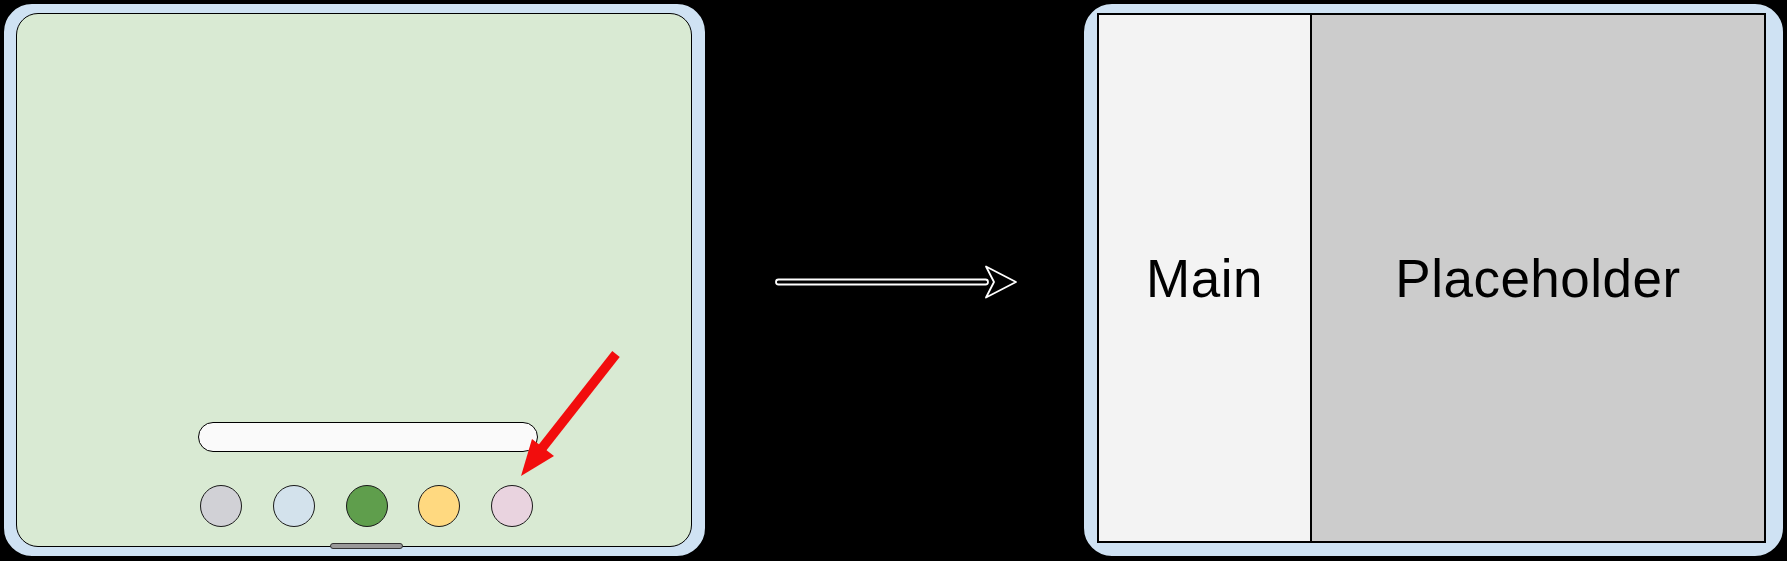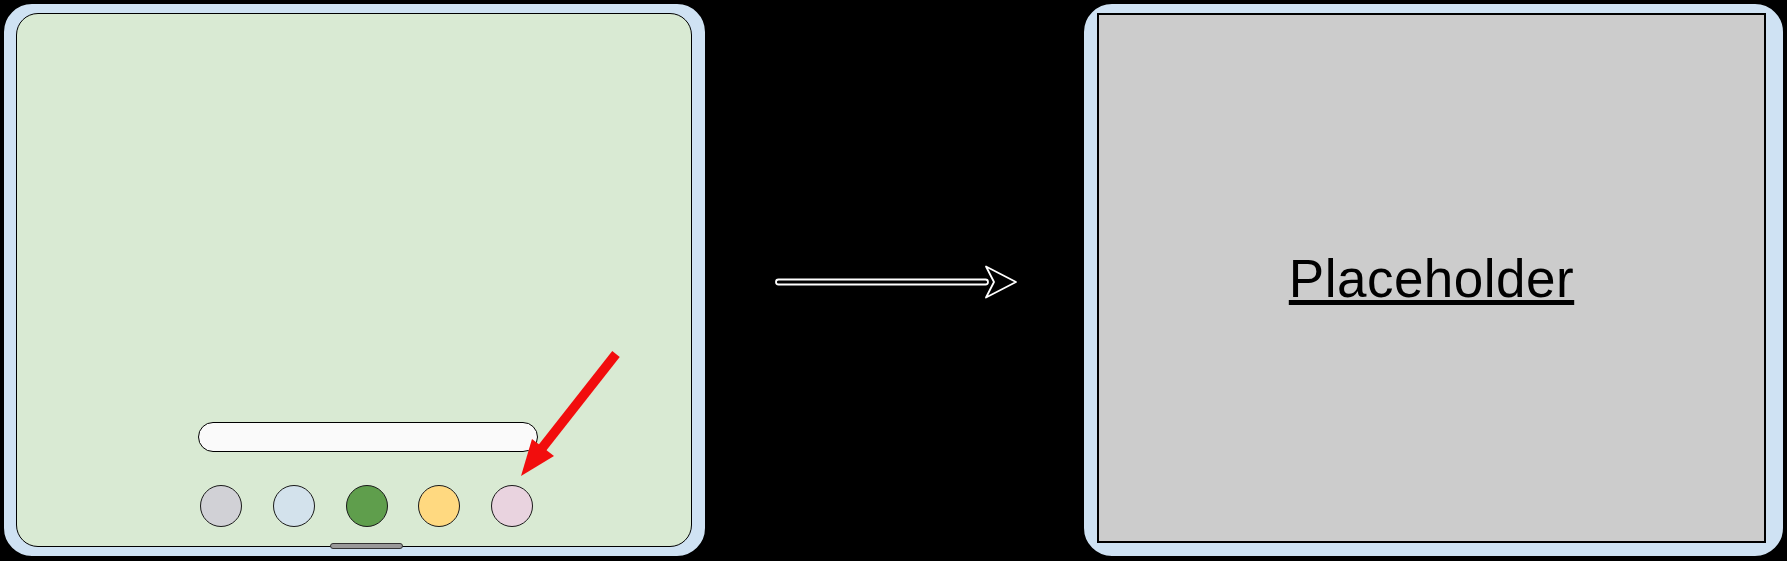--- a/index.html
+++ b/index.html
@@ -88,21 +88,20 @@
   }
   .panel-main {
     width: 213px;
     background: var(--main-panel, #f3f3f3);
     border-right: 2px solid #000;
     box-sizing: border-box;
   }
   .panel-placeholder {
     flex: 1;
     background: var(--placeholder-panel, #ccc);
-    text-decoration: underline;
   }
 
   
   #overlay {
     position: absolute;
     left: 0; top: 0;
     pointer-events: none;
   }
 </style>
 </head>
@@ -119,20 +118,23 @@
           <div class="dock-icon" style="background: rgb(95, 158, 76);"></div>
           <div class="dock-icon" style="background: rgb(255, 217, 128);"></div>
           <div class="dock-icon" style="background: rgb(233, 211, 223);"></div>
         </div>
       <div class="home-indicator"></div>
     </div>
   </div>
 
   <div id="right-device" class="device">
     <div class="splitscreen">
+      <div class="panel panel-main">
+        <span>Main</span>
+      </div>
       <div class="panel panel-placeholder">
         <span>Placeholder</span>
       </div>
     </div>
   </div>
 
   <svg id="overlay" width="1787" height="561" viewBox="0 0 1787 561">
     <g>
       <rect x="776" y="279.5" width="212" height="5" rx="2.5" stroke-width="1.8" stroke="#ffffff" fill="#000000"></rect>
       <path d="M986,266.5 L1016,282 L986,297.5 L994,282 Z" stroke-width="1.8" stroke-linejoin="round" stroke="#ffffff" fill="#000000"></path>

